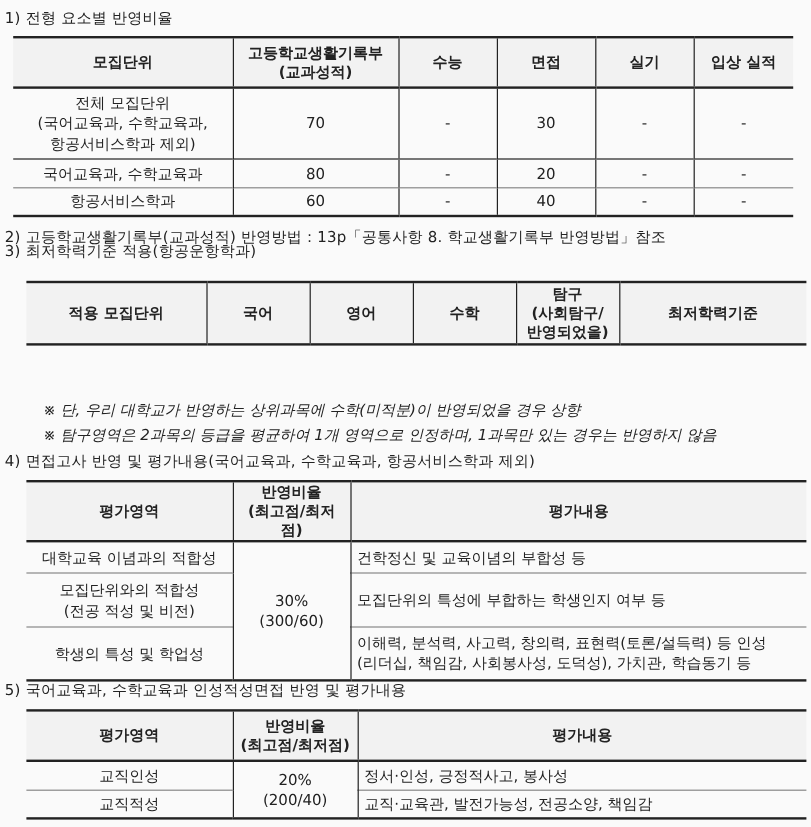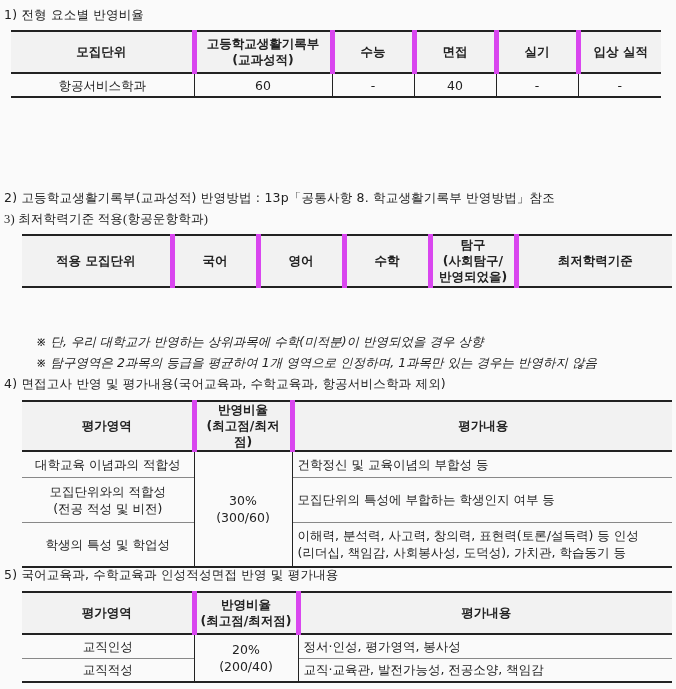--- a/index.html
+++ b/index.html
@@ -1,20 +1,20 @@
 <!DOCTYPE html>
 <html><head>
 <meta charset="utf-8">
 <style>
   html, body { margin: 0; padding: 0; background: #fafafa; }
   body { width: 676px; height: 689px; overflow: hidden; font-family: "DejaVu Sans", sans-serif; font-size: 12px; color: #222; position: relative; }
   .line { position: absolute; left: 4px; font-size: 12.5px; white-space: nowrap; letter-spacing: 0.2px; }
   .note { position: absolute; left: 36px; font-size: 12.5px; white-space: nowrap; font-style: italic; }
   table { position: absolute; border-collapse: collapse; table-layout: fixed; font-size: 12.5px; }
-  th { background: #f2f2f2; font-weight: bold; text-align: center; border-left: 5px solid #d946ef; border-right: 1px solid #222; padding: 0 4px; }
+  th { background: #f2f2f2; font-weight: bold; text-align: center; border-left: 1px solid #d946ef; border-right: 1px solid #222; padding: 0 4px; }
   td { text-align: center; border-left: 1px solid #222; border-right: 1px solid #222; padding: 0 4px; line-height: 17px; }
   tr:first-child th { border-top: 2px solid #222; border-bottom: 2px solid #222; }
   th:first-child, td:first-child { border-left: none; }
   th:last-child, td:last-child { border-right: none; }
   tr.sep td { border-top: 1px solid #888; }
   tr.last td { border-bottom: 2px solid #222; }
   td.left { text-align: left; padding-left: 5px; }
   td.rs { border-bottom: 2px solid #222; }
   th .hl { display:block; line-height: 16px; }
 </style>
@@ -36,34 +36,54 @@
     <th>모집단위</th>
     <th>
           <span class="hl">고등학교생활기록부</span>
           <span class="hl">(교과성적)</span>
         </th>
     <th>수능</th>
     <th>면접</th>
     <th>실기</th>
     <th>입상 실적</th>
   </tr>
+  <tr style="height:59px">
+    <td>
+          <div>전체 모집단위</div>
+          <div>(국어교육과, 수학교육과,</div>
+          <div>항공서비스학과 제외)</div>
+        </td>
+    <td>70</td>
+    <td>-</td>
+    <td>30</td>
+    <td>-</td>
+    <td>-</td>
+  </tr>
+  <tr style="height:24px; border-top:1px solid #222;">
+    <td>국어교육과, 수학교육과</td>
+    <td>80</td>
+    <td>-</td>
+    <td>20</td>
+    <td>-</td>
+    <td>-</td>
+  </tr>
   <tr class="sep last" style="height:24px">
     <td>항공서비스학과</td>
     <td>60</td>
     <td>-</td>
     <td>40</td>
     <td>-</td>
     <td>-</td>
   </tr>
 </tbody>
   </table>
 
 <div class="line" style="top:190px;">2) 고등학교생활기록부(교과성적) 반영방법 : 13p「공통사항 8. 학교생활기록부 반영방법」참조</div>
 
-<div class="line" style="top:211px;font-family:Liberation Serif, serif;">3) 최저학력기준 적용(항공운항학과)</div>
+<div class="line" style="top:201px;">3) 최저학력기준 적용(항공운항학과)</div>
 <table style="top:234px; left:22px; width:650px;">
   <colgroup>
       <col style="width:150px">
       <col style="width:86px">
       <col style="width:86px">
       <col style="width:86px">
       <col style="width:86px">
       <col style="width:156px">
     </colgroup>
   <tbody>
@@ -140,20 +160,20 @@
           <span class="hl">(최고점/최저점)</span>
         </th>
     <th>평가내용</th>
   </tr>
   <tr style="height:24px">
     <td>교직인성</td>
     <td rowspan="2" class="rs">
           <div>20%</div>
           <div>(200/40)</div>
         </td>
-    <td class="left">정서·인성, 평가영역, 봉사성</td>
+    <td class="left">정서·인성, 긍정적사고, 봉사성</td>
   </tr>
   <tr class="sep last" style="height:24px">
     <td>교직적성</td>
     <td class="left" style="border-top:1px solid #888;">교직·교육관, 발전가능성, 전공소양, 책임감</td>
   </tr>
 </tbody>
   </table>
 
 </body></html>

